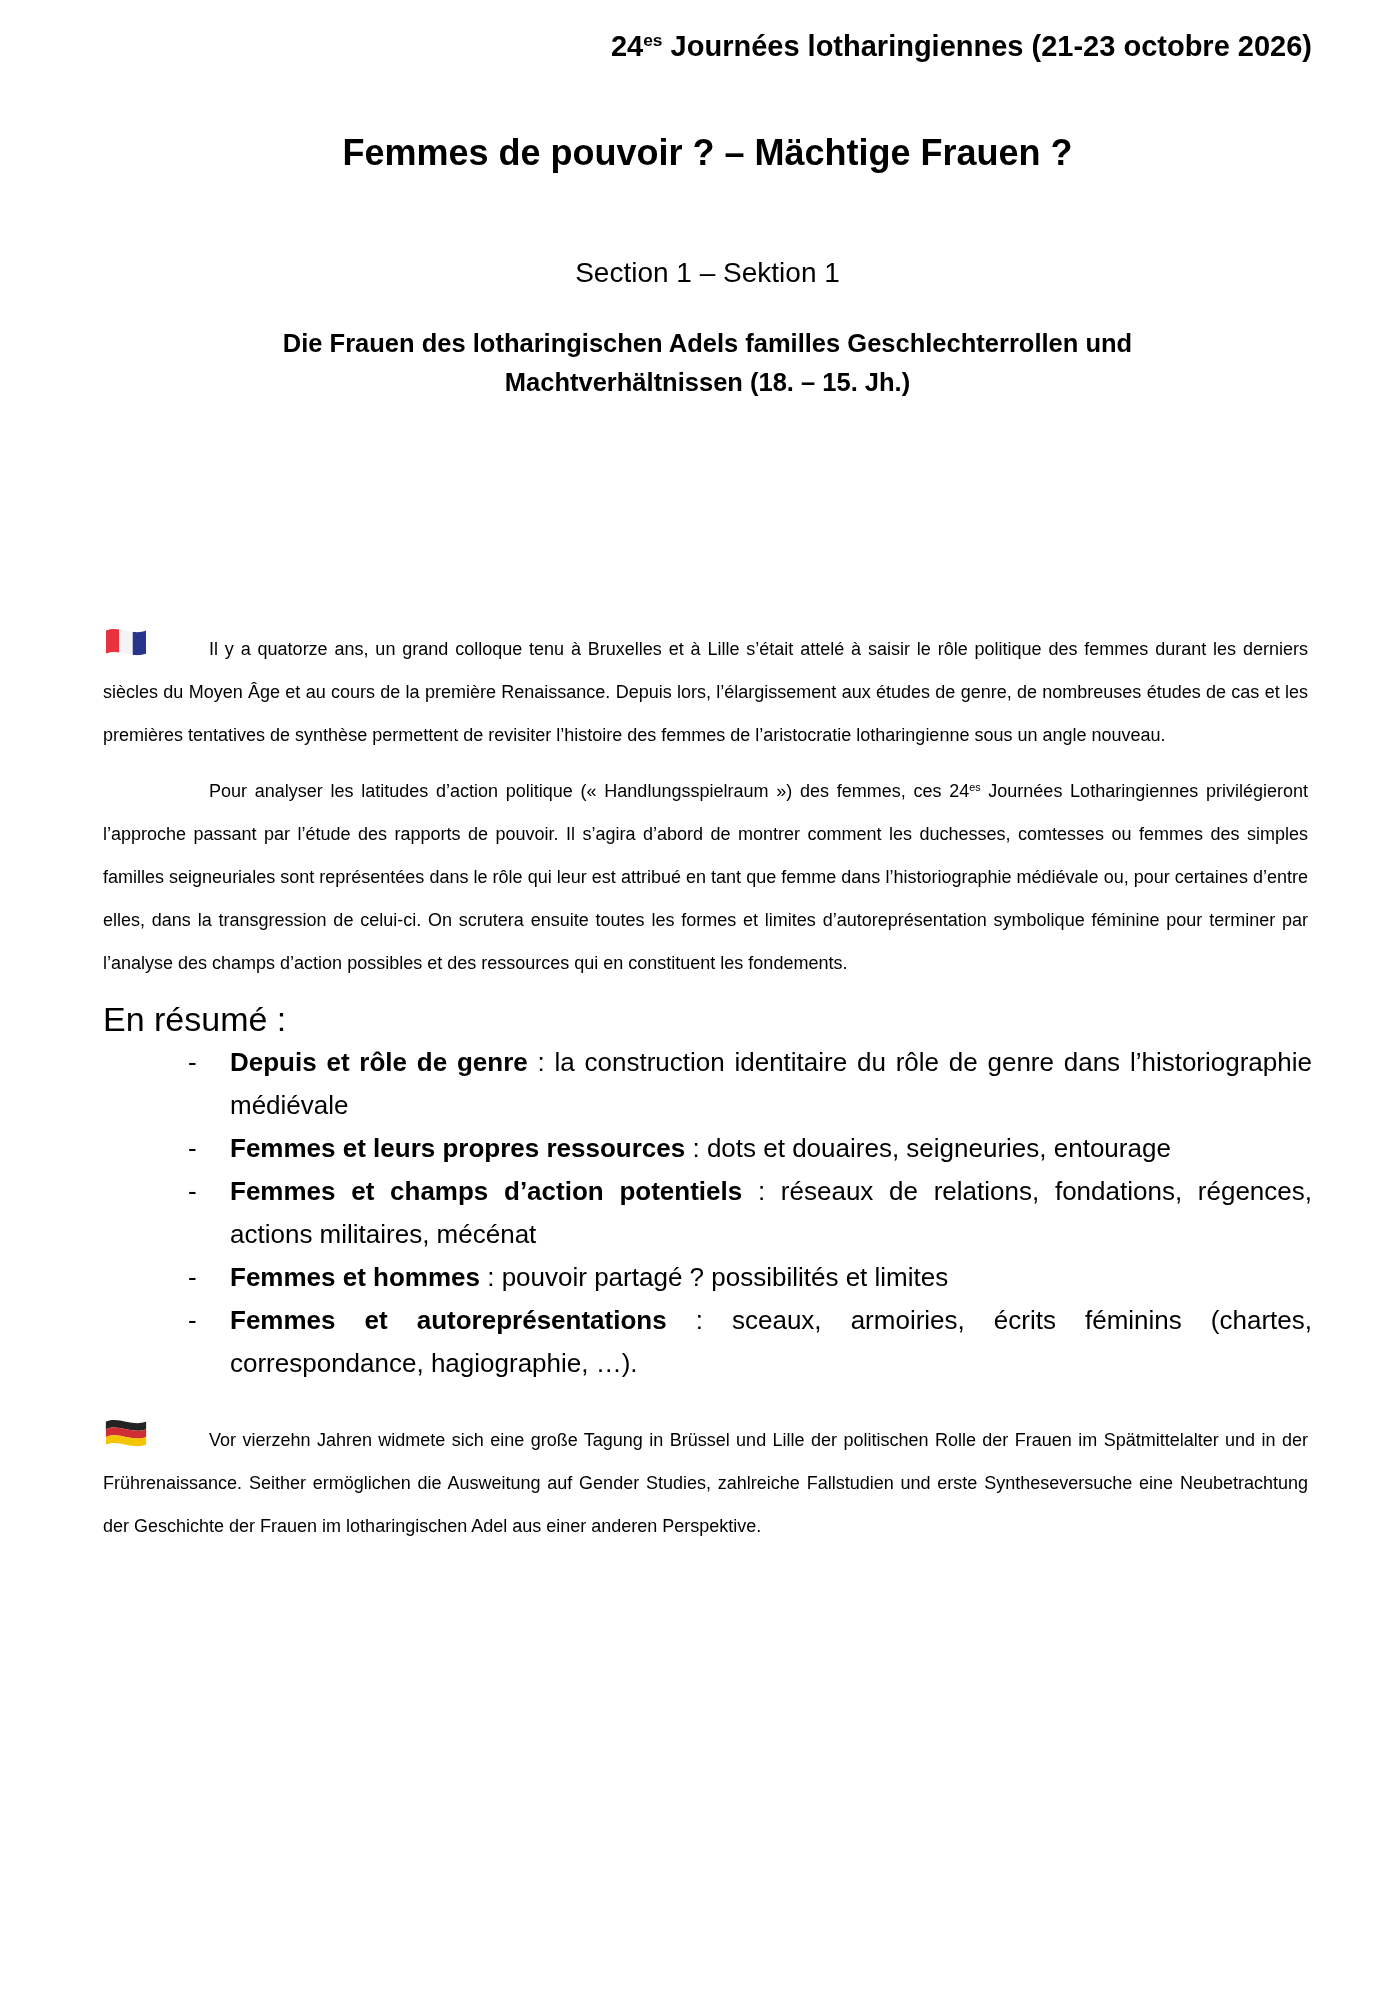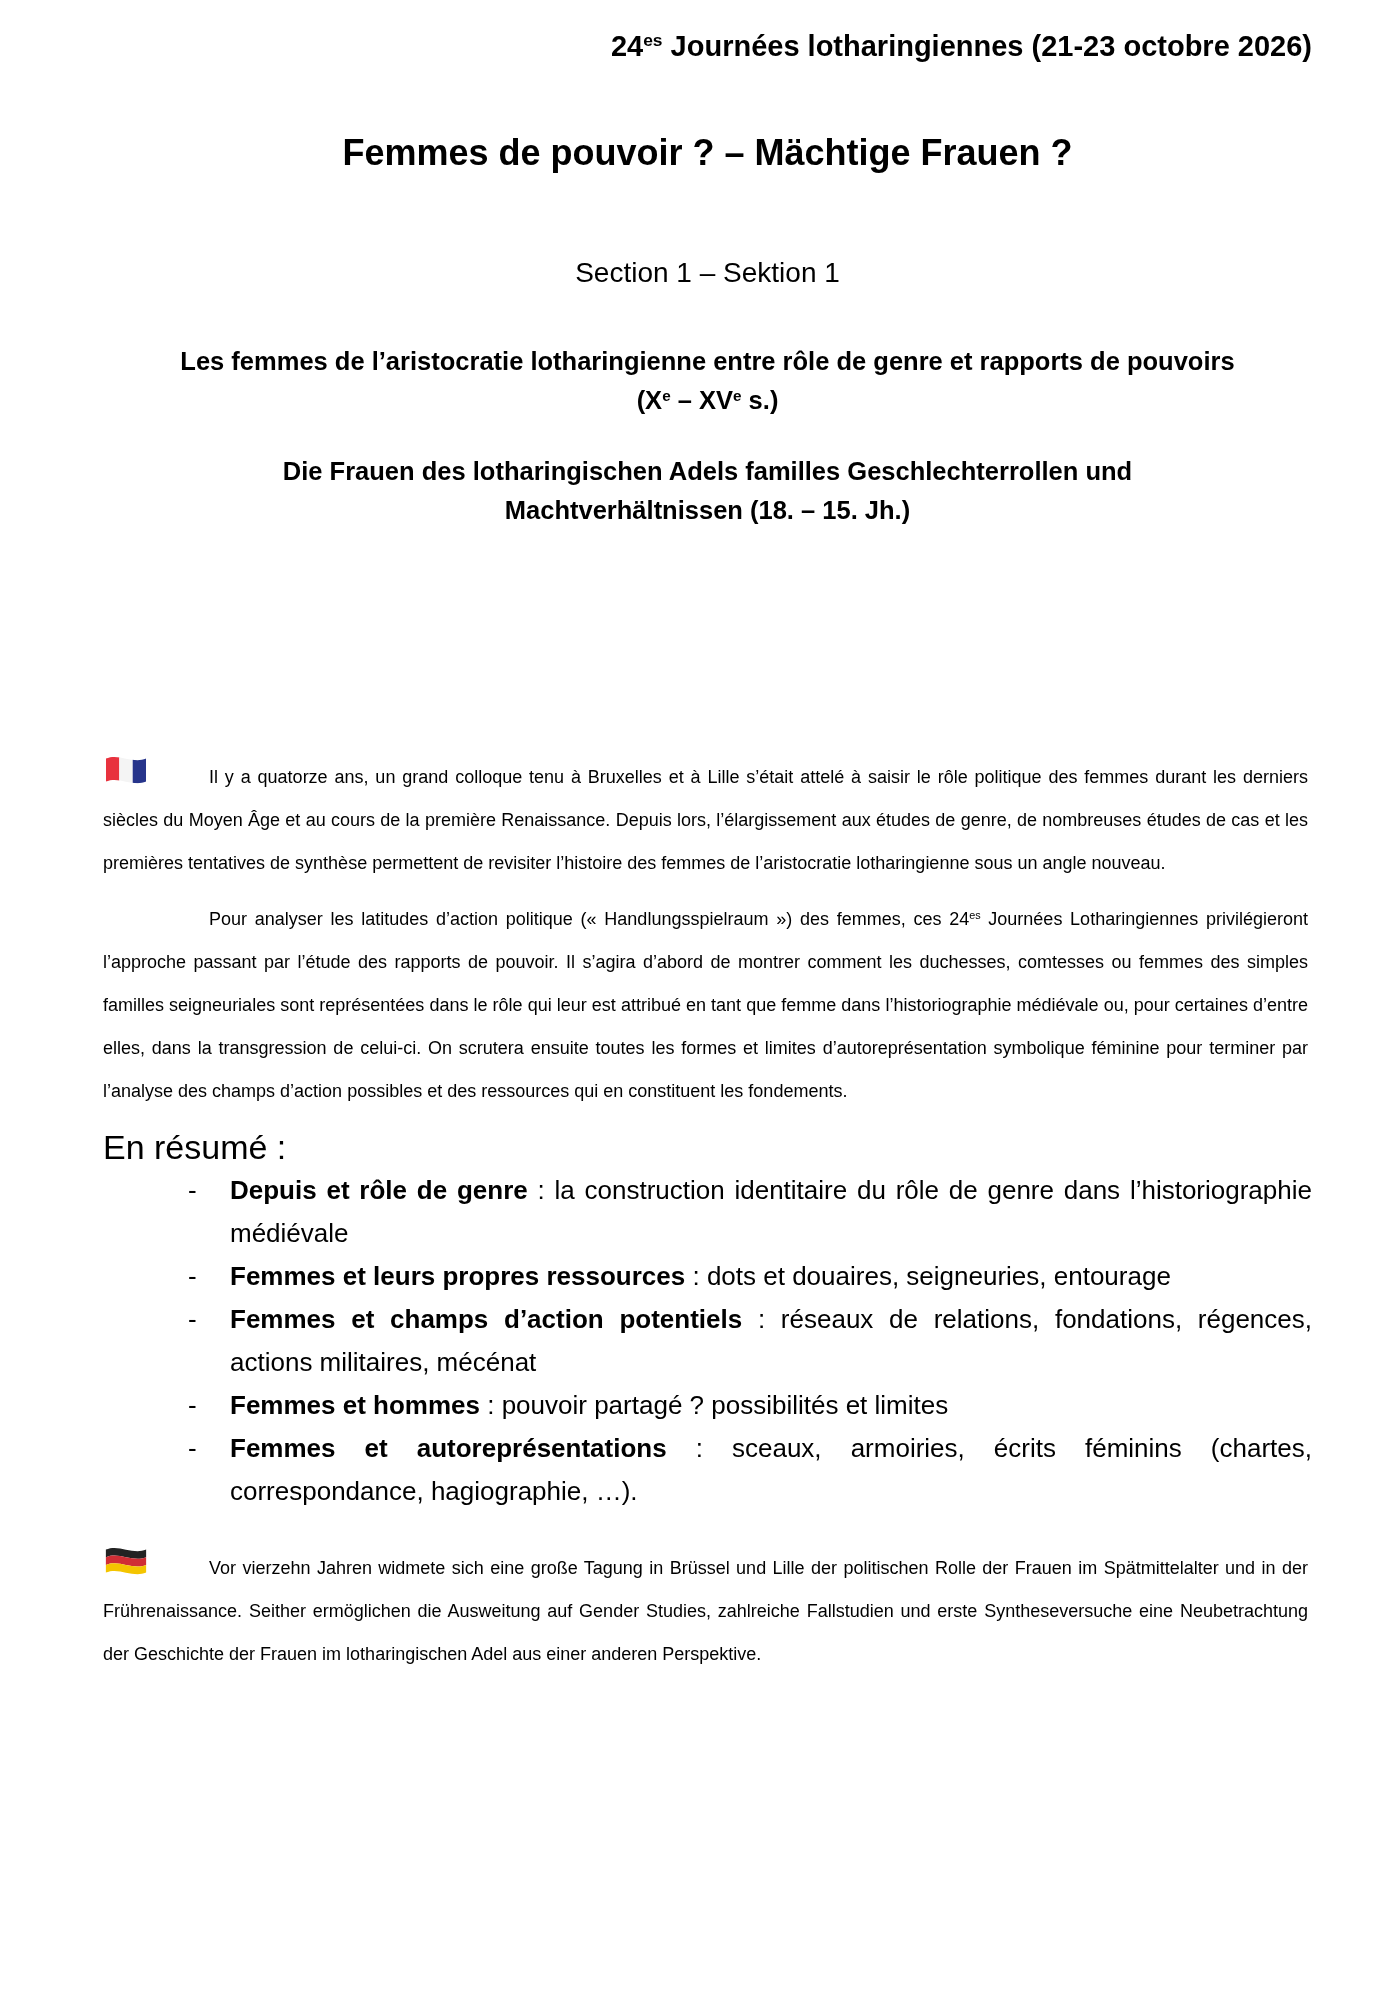--- a/index.html
+++ b/index.html
@@ -104,24 +104,20 @@
 <body>
 
 <div class="page">
 
   <h1 class="doc-title"><span>24</span><sup class="sp">es</sup><span> Journées lotharingiennes (21-23 octobre 2026)</span></h1>
 
   <h2 class="doc-subtitle">Femmes de pouvoir ? – Mächtige Frauen ?</h2>
 
   <div class="section-heading">Section 1 – Sektion 1</div>
 
-  <div class="session-title fr-session-title">
-    <span>Les femmes de l’aristocratie lotharingienne entre rôle de genre et rapports de pouvoirs</span><br>
-    <span><span>(X</span><sup class="sp">e</sup><span> – XV</span><sup class="sp">e</sup><span> s.)</span></span>
-  </div>
 
   <div class="session-title de-session-title">
     <span>Die Frauen des lotharingischen Adels familles Geschlechterrollen und</span><br>
     <span>Machtverhältnissen (18. – 15. Jh.)</span>
   </div>
 
   <p class="body-par first-par"><svg class="flag" viewBox="0 0 48 36" aria-hidden="true">
         <defs>
           <clipPath id="frwave">
             <path d="M3,5 C17,-1 31,11 45,5 L45,29 C31,35 17,23 3,29 Z"></path>

